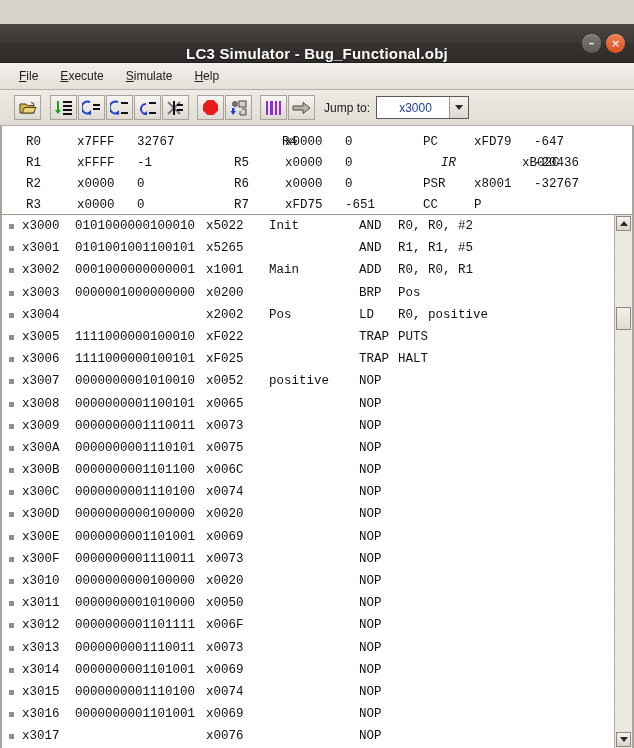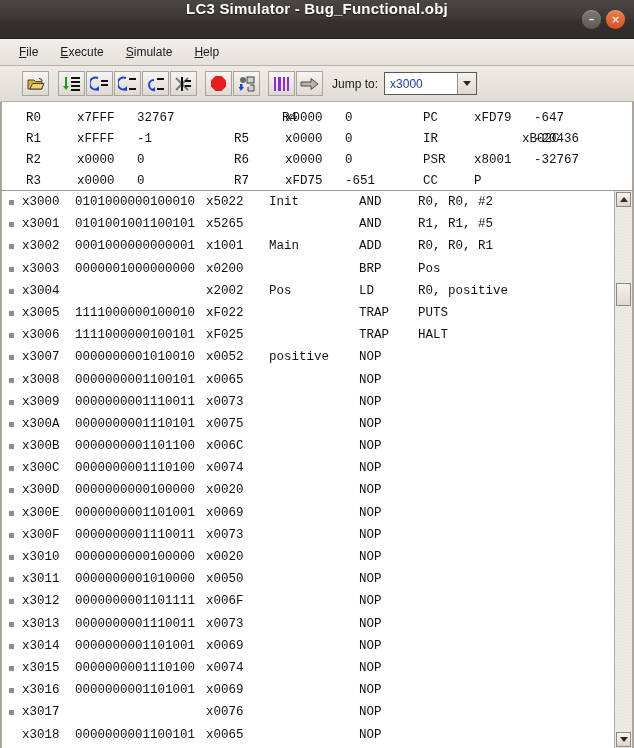--- a/index.html
+++ b/index.html
@@ -21,25 +21,26 @@
     background: #d6d2ca;
     display: flex;
     flex-direction: column;
   }
 
   
   .titlebar {
     height: 38px;
     background: linear-gradient(to bottom, #4a4643 0%, #3b3835 48%, #353230 52%, #2e2b29 100%);
     display: flex;
-    align-items: flex-start;
+    align-items: flex-end;
     justify-content: center;
     position: relative;
     flex: 0 0 auto;
     border-bottom: 1px solid #211f1e;
+    margin-top: 24px;
   }
   .title-text {
     color: #ffffff;
     font-size: 15px;
     font-weight: bold;
     letter-spacing: 0.2px;
     text-shadow: 0 1px 1px rgba(0,0,0,0.6);
     white-space: nowrap;
   }
   .win-btns {
@@ -91,22 +92,23 @@
   }
   .menu-item u { text-decoration: underline; }
 
   
   .toolbar {
     height: 35px;
     background: linear-gradient(to bottom, #eeebe6 0%, #e0dcd5 100%);
     border-bottom: 1px solid #b6b1a8;
     display: flex;
     align-items: center;
-    padding-left: 22px;
-    flex: 0 0 auto;
+    padding-left: 14px;
+    flex: 0 0 auto;
+    text-align: center;
   }
   .tb-btn {
     width: 27px;
     height: 25px;
     margin-right: 1px;
     border: 1px solid #a8a49c;
     background: linear-gradient(to bottom, #f7f5f2, #ddd9d2);
     display: flex;
     align-items: center;
     justify-content: center;
@@ -203,21 +205,21 @@
     top: 9px;
     width: 5px;
     height: 5px;
     background: #8e8e8e;
   }
   .c-addr { position: absolute; left: 20px; }
   .c-bin  { position: absolute; left: 73px; }
   .c-hex  { position: absolute; left: 204px; }
   .c-lbl  { position: absolute; left: 267px; }
   .c-op   { position: absolute; left: 357px; }
-  .c-args { position: absolute; left: 416px; }
+  .c-args { position: absolute; left: 396px; }
 
   
   .vscroll {
     width: 17px;
     flex: 0 0 auto;
     background-color: #f1efeb;
     background-image:
       linear-gradient(45deg, #e2ded6 25%, transparent 25%, transparent 75%, #e2ded6 75%),
       linear-gradient(45deg, #e2ded6 25%, transparent 25%, transparent 75%, #e2ded6 75%);
     background-size: 3px 3px;
@@ -424,21 +426,21 @@
     <div id="reg-host">
         <div class="reg-row" style="left: 24px; top: 6px;"><span class="reg-cell" style="left: 0px;">R0</span><span class="reg-cell" style="left: 51px;">x7FFF</span><span class="reg-cell" style="left: 111px;">32767</span></div>
         <div class="reg-row" style="left: 24px; top: 27px;"><span class="reg-cell" style="left: 0px;">R1</span><span class="reg-cell" style="left: 51px;">xFFFF</span><span class="reg-cell" style="left: 111px;">-1</span></div>
         <div class="reg-row" style="left: 24px; top: 48px;"><span class="reg-cell" style="left: 0px;">R2</span><span class="reg-cell" style="left: 51px;">x0000</span><span class="reg-cell" style="left: 111px;">0</span></div>
         <div class="reg-row" style="left: 24px; top: 69px;"><span class="reg-cell" style="left: 0px;">R3</span><span class="reg-cell" style="left: 51px;">x0000</span><span class="reg-cell" style="left: 111px;">0</span></div>
         <div class="reg-row" style="left: 232px; top: 6px;"><span class="reg-cell" style="left: 0px; margin-left: 48px;">R4</span><span class="reg-cell" style="left: 51px;">x0000</span><span class="reg-cell" style="left: 111px;">0</span></div>
         <div class="reg-row" style="left: 232px; top: 27px;"><span class="reg-cell" style="left: 0px;">R5</span><span class="reg-cell" style="left: 51px;">x0000</span><span class="reg-cell" style="left: 111px;">0</span></div>
         <div class="reg-row" style="left: 232px; top: 48px;"><span class="reg-cell" style="left: 0px;">R6</span><span class="reg-cell" style="left: 51px;">x0000</span><span class="reg-cell" style="left: 111px;">0</span></div>
         <div class="reg-row" style="left: 232px; top: 69px;"><span class="reg-cell" style="left: 0px;">R7</span><span class="reg-cell" style="left: 51px;">xFD75</span><span class="reg-cell" style="left: 111px;">-651</span></div>
         <div class="reg-row" style="left: 421px; top: 6px;"><span class="reg-cell" style="left: 0px;">PC</span><span class="reg-cell" style="left: 51px;">xFD79</span><span class="reg-cell" style="left: 111px;">-647</span></div>
-        <div class="reg-row" style="left: 421px; top: 27px;"><span class="reg-cell" style="left: 0px;">IR</span><span class="reg-cell" style="left: 51px; margin-left: 48px;">xB02C</span><span class="reg-cell" style="left: 111px;">-20436</span></div>
+        <div class="reg-row" style="left: 421px; top: 27px;"><span class="reg-cell" style="left: 18px; font-style: italic;">IR</span><span class="reg-cell" style="left: 51px; margin-left: 48px;">xB02C</span><span class="reg-cell" style="left: 111px;">-20436</span></div>
         <div class="reg-row" style="left: 421px; top: 48px;"><span class="reg-cell" style="left: 0px;">PSR</span><span class="reg-cell" style="left: 51px;">x8001</span><span class="reg-cell" style="left: 111px;">-32767</span></div>
         <div class="reg-row" style="left: 421px; top: 69px;"><span class="reg-cell" style="left: 0px;">CC</span><span class="reg-cell" style="left: 51px;">P</span><span class="reg-cell" style="left: 111px;"></span></div>
       </div>
   </div>
 
   <div class="listwrap">
     <div class="listing" id="listing-host">
         <div class="code-row"><span class="bp"></span><span class="c-addr">x3000</span><span class="c-bin">0101000000100010</span><span class="c-hex">x5022</span><span class="c-lbl">Init</span><span class="c-op">AND</span><span class="c-args">R0, R0, #2</span></div>
         <div class="code-row"><span class="bp"></span><span class="c-addr">x3001</span><span class="c-bin">0101001001100101</span><span class="c-hex">x5265</span><span class="c-lbl"></span><span class="c-op">AND</span><span class="c-args">R1, R1, #5</span></div>
         <div class="code-row"><span class="bp"></span><span class="c-addr">x3002</span><span class="c-bin">0001000000000001</span><span class="c-hex">x1001</span><span class="c-lbl">Main</span><span class="c-op">ADD</span><span class="c-args">R0, R0, R1</span></div>

